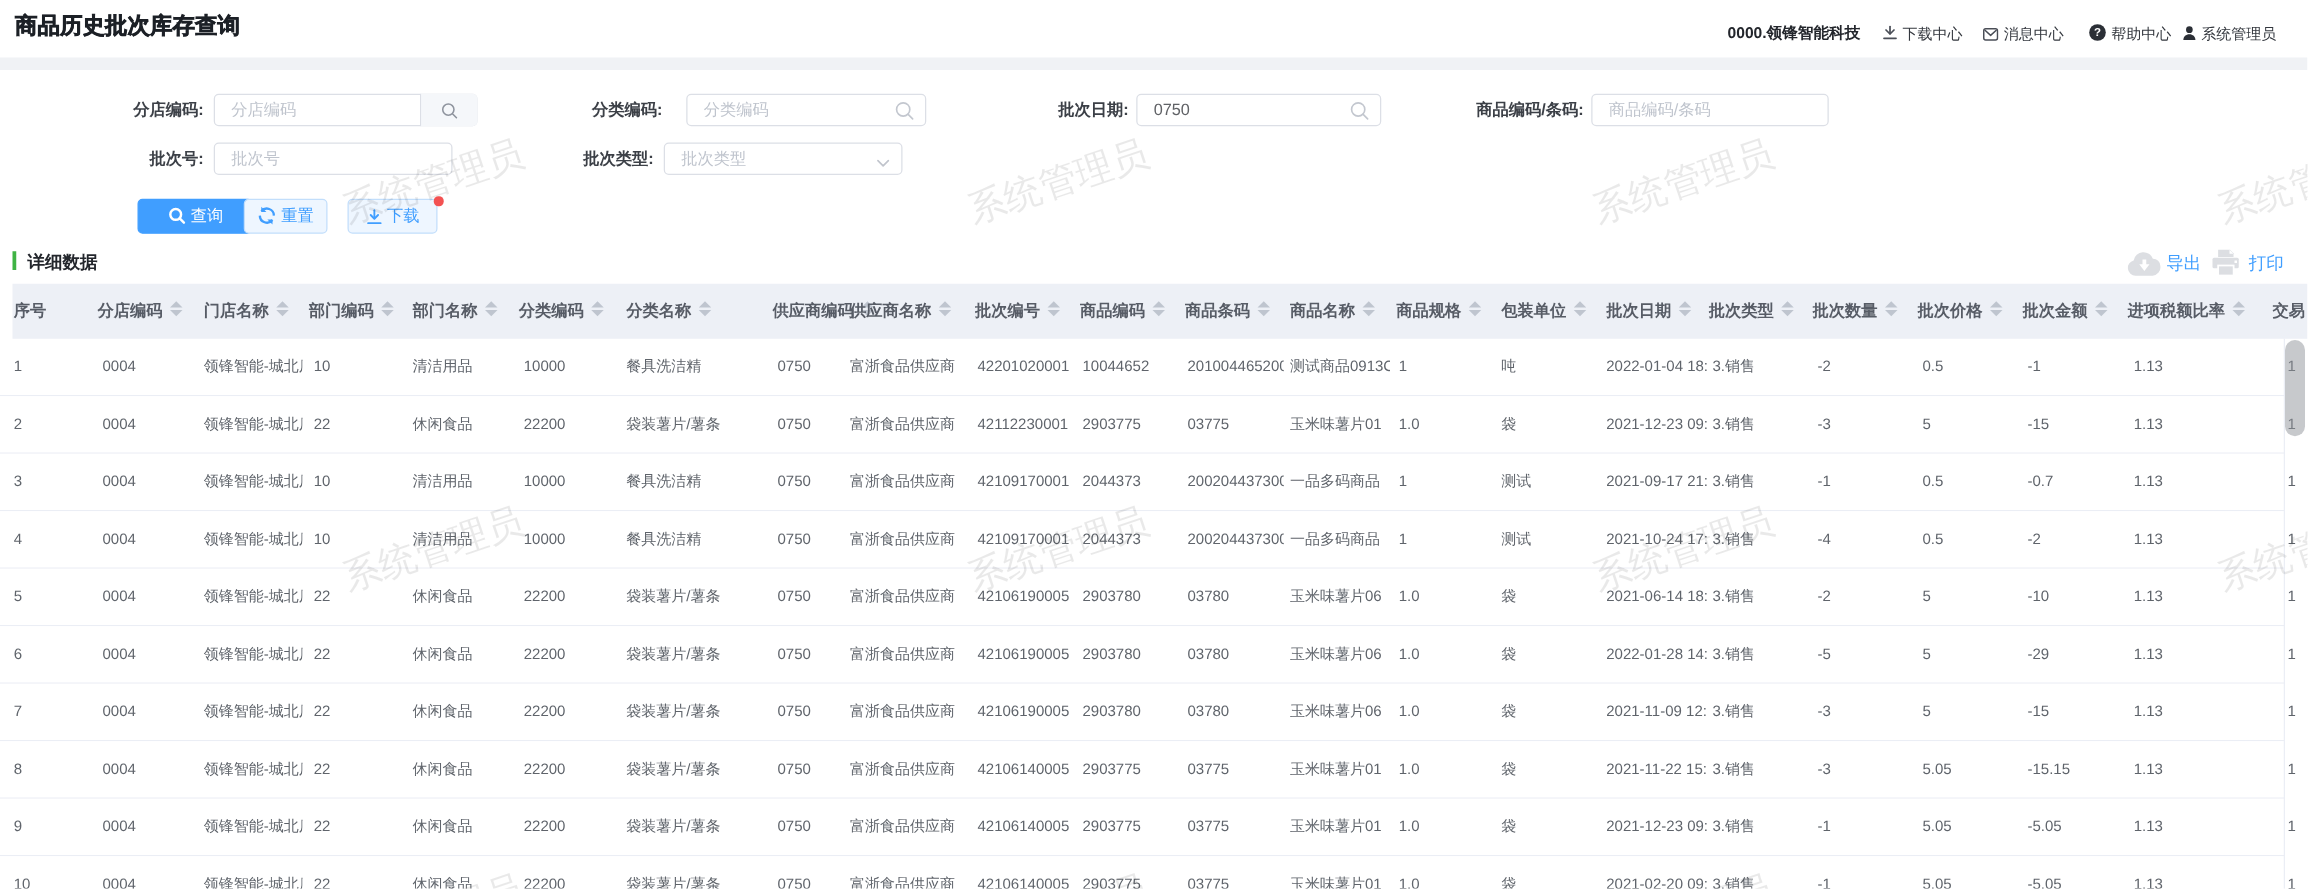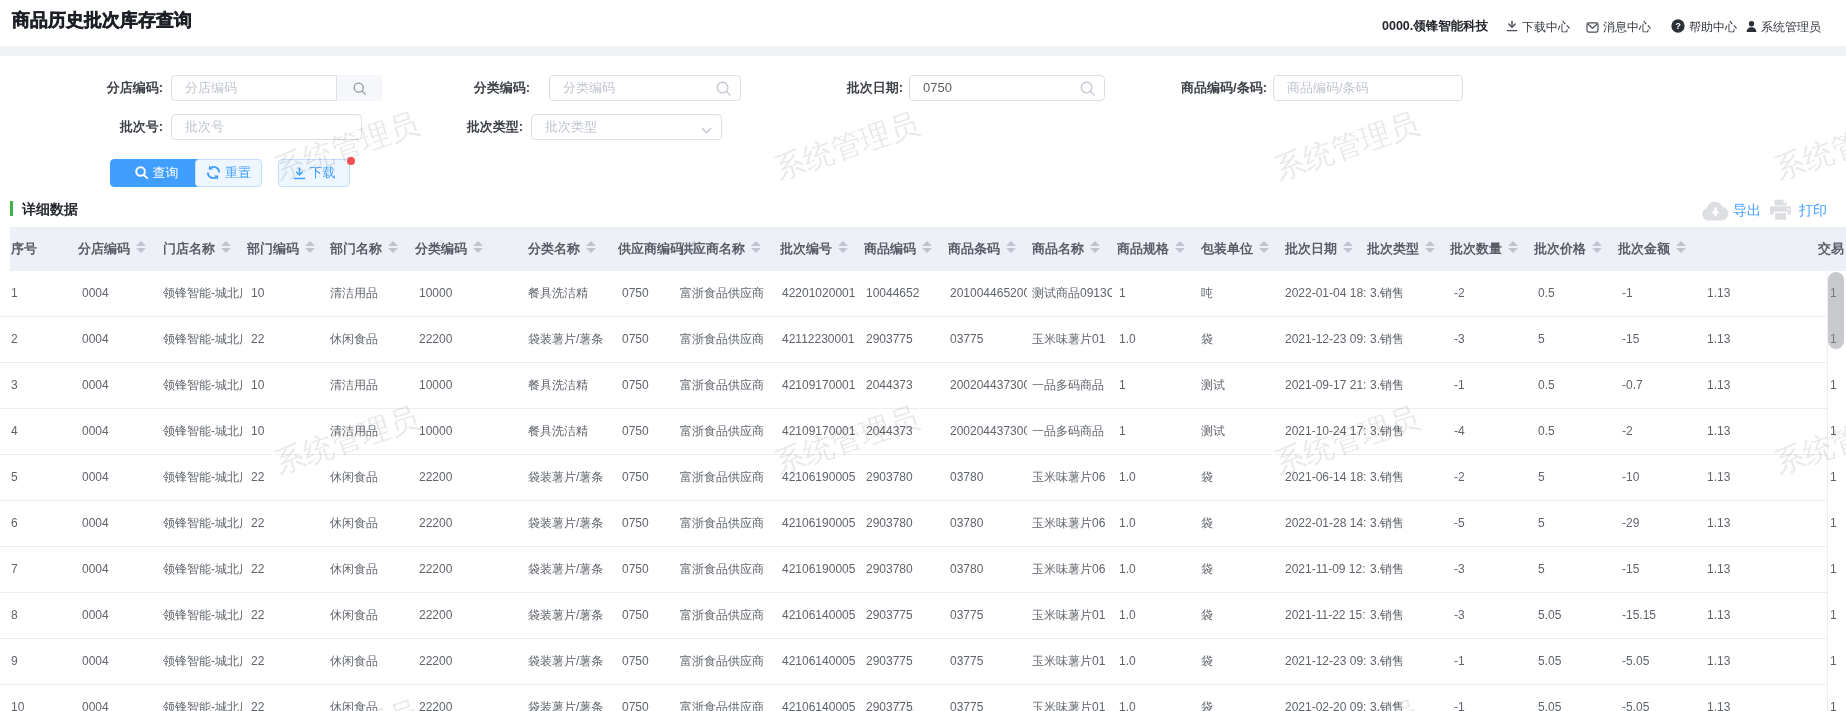--- a/index.html
+++ b/index.html
@@ -40,21 +40,21 @@
 .tbody{position:absolute;left:0;top:271px;width:1846px;height:440px;overflow:hidden}
 .trow{position:relative;width:1828px;height:46px;border-bottom:1px solid #ebeef5;background:#fff}
 .cell{position:absolute;top:0;height:45px;line-height:45px;font-size:12px;color:#5f646b;
   white-space:nowrap;overflow:hidden}
 .c0{left:11px;width:62px}
 .c1{left:78px;width:80px}
 .c2{left:163px;width:79px}
 .c3{left:247px;width:78px}
 .c4{left:330px;width:80px}
 .c5{left:415px;width:81px}
-.c6{left:528px;width:77px}
+.c6{left:501px;width:77px}
 .c7{left:618px;width:92px}
 .c8{left:680px;width:95px}
 .c9{left:780px;width:79px}
 .c10{left:864px;width:79px}
 .c11{left:948px;width:79px}
 .c12{left:1032px;width:80px}
 .c13{left:1117px;width:79px}
 .c14{left:1201px;width:79px}
 .c15{left:1285px;width:85px}
 .c16{left:1367px;width:78px}
@@ -172,20 +172,21 @@
 <span class="hcell c10" style="width:93px">商品编码<span class="srt"><i class="u"></i><i class="d"></i></span></span>
 <span class="hcell c11" style="width:93px">商品条码<span class="srt"><i class="u"></i><i class="d"></i></span></span>
 <span class="hcell c12" style="width:94px">商品名称<span class="srt"><i class="u"></i><i class="d"></i></span></span>
 <span class="hcell c13" style="width:93px">商品规格<span class="srt"><i class="u"></i><i class="d"></i></span></span>
 <span class="hcell c14" style="width:93px">包装单位<span class="srt"><i class="u"></i><i class="d"></i></span></span>
 <span class="hcell c15" style="width:91px">批次日期<span class="srt"><i class="u"></i><i class="d"></i></span></span>
 <span class="hcell c16" style="width:92px">批次类型<span class="srt"><i class="u"></i><i class="d"></i></span></span>
 <span class="hcell c17" style="width:93px">批次数量<span class="srt"><i class="u"></i><i class="d"></i></span></span>
 <span class="hcell c18" style="width:93px">批次价格<span class="srt"><i class="u"></i><i class="d"></i></span></span>
 <span class="hcell c19" style="width:93px">批次金额<span class="srt"><i class="u"></i><i class="d"></i></span></span>
+<span class="hcell c20" style="width:125px">进项税额比率<span class="srt"><i class="u"></i><i class="d"></i></span></span>
 <span class="hcell c21" style="width:26px">交易类型</span>
     </div>
 </div>
 <div class="tbody">
 <div class="trow">
       <span class="cell c0">1</span>
       <span class="cell c1" style="text-indent:4px">0004</span>
       <span class="cell c2">领锋智能-城北店</span>
       <span class="cell c3" style="text-indent:4px">10</span>
       <span class="cell c4">清洁用品</span>

